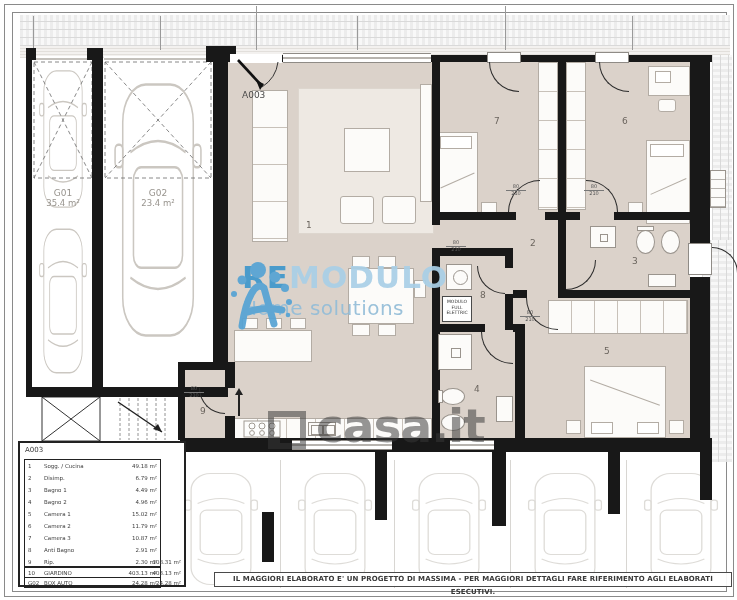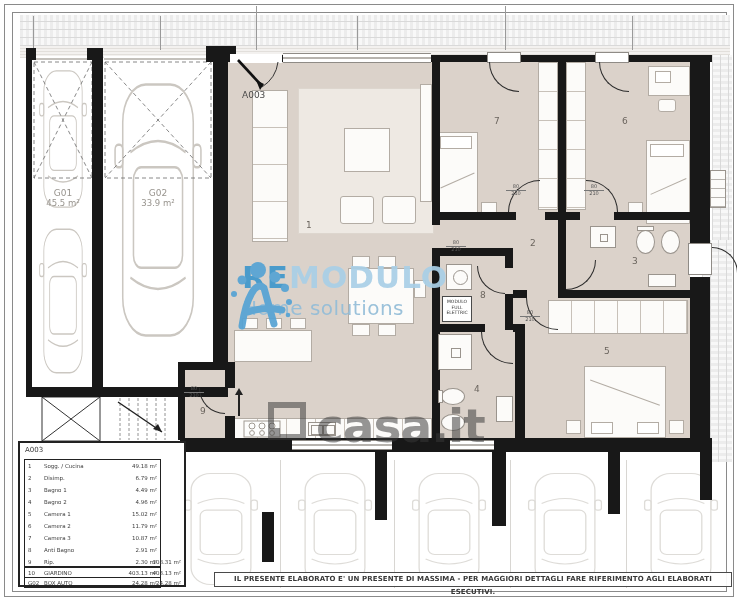--- a/index.html
+++ b/index.html
@@ -65,21 +65,21 @@
   .disc{position:absolute;left:214px;top:572px;width:518px;height:15px;border:1px solid #4a4a4a;
         background:rgba(255,255,255,.92);box-sizing:border-box;z-index:8;
         font-size:7px;font-weight:bold;line-height:13px;text-align:center;color:#383838;letter-spacing:.1px;}
   
   .wm-agency{position:absolute;left:230px;top:262px;display:flex;align-items:flex-start;z-index:9;opacity:.92;}
   .wm-agency .txt{margin-left:12px;}
   .wm-agency .l1{font-size:31px;font-weight:bold;letter-spacing:1px;line-height:1;}
   .wm-agency .re{color:#3e97cc;}
   .wm-agency .ag{color:#a9cfe7;}
   .wm-agency .l2{font-size:20px;color:#93bdd8;margin-top:3px;letter-spacing:.5px;}
-  .wm-casa{position:absolute;left:268px;top:402px;display:flex;align-items:flex-start;z-index:9;opacity:.52;color:#383838;}
+  .wm-casa{position:absolute;left:268px;top:402px;display:flex;align-items:flex-end;z-index:9;opacity:.52;color:#383838;}
   .wm-casa .ico{width:38px;height:38px;border:6px solid #383838;box-sizing:border-box;margin-right:10px;position:relative;}
   .wm-casa .ico i{position:absolute;left:-6px;bottom:-6px;width:12px;height:12px;background:#383838;}
   .wm-casa .t{font-size:47px;font-weight:bold;letter-spacing:-1px;line-height:1;}
   .a003{position:absolute;left:242px;top:90px;font-size:9px;color:#4a4a4a;z-index:5;}
   .arrow9{position:absolute;left:238px;top:390px;width:2px;height:26px;background:#222;z-index:5;}
   .arrow9:before{content:"";position:absolute;left:-3px;top:-6px;border:4px solid transparent;border-bottom:7px solid #222;}
   svg{position:absolute;overflow:visible;}
 </style>
 </head>
 <body>
@@ -136,25 +136,25 @@
       <line x1="8" y1="4" x2="66" y2="120"></line>
         <line x1="66" y1="4" x2="8" y2="120"></line>
       <rect x="79" y="4" width="106" height="116"></rect>
       <line x1="79" y1="4" x2="185" y2="120"></line>
         <line x1="185" y1="4" x2="79" y2="120"></line>
     </g>
   </svg>
 
   <div class="glabel" style="left:28px;top:188px;">
     <div>G01</div>
-    <div style="font-size:8.5px;">45.5 m²</div>
+    <div style="font-size:8.5px;">35.4 m²</div>
   </div>
   <div class="glabel" style="left:123px;top:188px;">
     <div>G02</div>
-    <div style="font-size:8.5px;">33.9 m²</div>
+    <div style="font-size:8.5px;">23.4 m²</div>
   </div>
 
   <svg style="left:40px;top:394px;z-index:2;" width="64" height="50">
     <rect x="2" y="3" width="58" height="44" fill="#fff" stroke="#333" stroke-width="1"></rect>
     <line x1="2" y1="3" x2="60" y2="47" stroke="#333" stroke-width="1"></line>
     <line x1="60" y1="3" x2="2" y2="47" stroke="#333" stroke-width="1"></line>
   </svg>
   <svg style="left:112px;top:394px;z-index:2;" width="62" height="50">
     <g stroke="#777" stroke-width="0.8" stroke-dasharray="3 2">
       <line x1="8" y1="4" x2="8" y2="46"></line>
@@ -434,21 +434,21 @@
           <span class="lg-id">G02</span>
           <span class="lg-nm">BOX AUTO</span>
           <span class="lg-ar">24.28 m²</span>
         </div>
     </div>
     <div class="lg-st" style="top:114px;">108.31 m²</div>
     <div class="lg-st" style="top:125px;">403.13 m²</div>
     <div class="lg-st" style="top:135px;">24.28 m²</div>
   </div>
 
-  <div class="disc">IL PRESENTE ELABORATO E' UN PRESENTE DI MASSIMA - PER MAGGIORI DETTAGLI FARE RIFERIMENTO AGLI ELABORATI ESECUTIVI.</div>
+  <div class="disc">IL MAGGIORI ELABORATO E' UN PROGETTO DI MASSIMA - PER MAGGIORI DETTAGLI FARE RIFERIMENTO AGLI ELABORATI ESECUTIVI.</div>
 
   <div class="wm-agency">
     <svg width="62" height="72" viewBox="0 0 62 72">
       <g fill="none" stroke="#55a3d4" stroke-width="7" stroke-linecap="round">
         <path d="M12 64 C16 36 26 18 34 26 L44 62"></path>
         <path d="M18 50 Q34 44 52 48"></path>
       </g>
       <g fill="#55a3d4">
         <circle cx="28" cy="8" r="8"></circle>
         <circle cx="45" cy="15" r="5.5"></circle>

